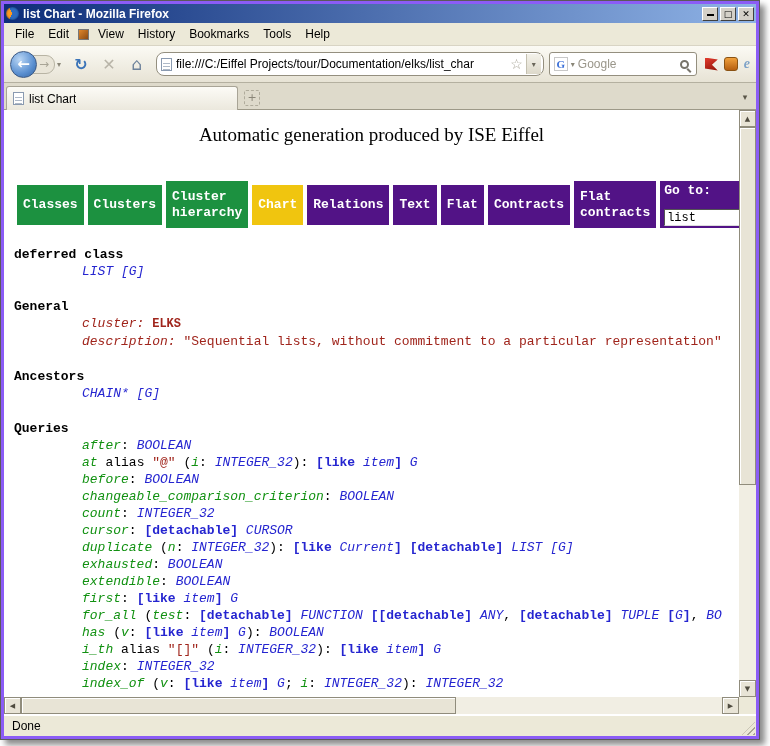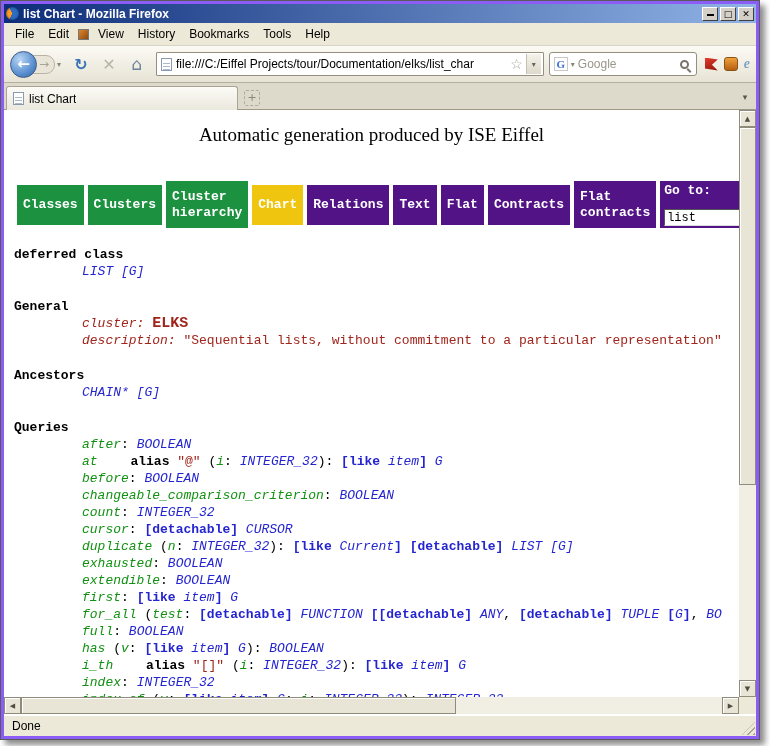--- a/index.html
+++ b/index.html
@@ -39,21 +39,21 @@
   .fwd-btn { width:22px; height:19px; margin-left:-4px; background:#e9e5d8;
              border:1px solid #b8b4a4; border-radius:0 9px 9px 0; color:#a8a496;
              font-size:12px; display:flex; align-items:center; justify-content:center; }
   .nav-drop { color:#8a8678; font-size:8px; margin:0 6px 0 2px; }
   .tool-btn { width:22px; height:22px; display:flex; align-items:center; justify-content:center;
               font-size:16px; margin:0 3px; }
   .reload-btn { color:#3b74b8; font-weight:bold; }
   .stop-btn { color:#b8b4a8; font-weight:bold; }
   .home-btn { color:#6d829b; font-size:17px; }
 
-  .urlbar { flex:1; height:24px; background:#fff; border:1px solid #948f7f; border-radius:1px;
+  .urlbar { flex:1; height:24px; background:#fff; border:1px solid #948f7f; border-radius:8px;
             margin:0 5px; display:flex; align-items:center; padding:0 2px 0 4px; min-width:0; }
   .page-ico { width:11px; height:13px; background:#fff; border:1px solid #8a9ab0; flex:0 0 11px;
               background-image:repeating-linear-gradient(#fff 0 2px, #aeb9c8 2px 3px);
               background-size:7px 100%; background-repeat:no-repeat; background-position:1px 2px; }
   .url-text { flex:1; font-size:12px; padding-left:4px; white-space:nowrap; overflow:hidden; }
   .star { color:#a9a698; font-size:14px; padding:0 3px; }
   .url-drop { width:15px; height:20px; background:linear-gradient(#f4f2ea,#ddd9ca);
               border-left:1px solid #c4c0b0; display:flex; align-items:center; justify-content:center;
               color:#6a665a; font-size:8px; }
 
@@ -112,27 +112,27 @@
                 font-family:"Liberation Mono","DejaVu Sans Mono", monospace; font-size:12px;
                 padding:0 2px; }
 
   .code { margin:18px 0 0 10px;
           font-family:"Liberation Mono","DejaVu Sans Mono", monospace;
           font-size:13px; line-height:17px; color:#000; }
   .code-section { margin-bottom:18px; }
   .code-heading { font-weight:bold; white-space:pre; }
   .code-line { padding-left:68px; white-space:pre; }
   .seg-p    { color:#000; }
-  .seg-b    { color:#000; font-weight:bold;margin-left:25px; }
+  .seg-b    { color:#000; font-weight:normal; }
   .seg-type { color:var(--blue); font-style:italic; }
   .seg-kw   { color:var(--blue); font-weight:bold; }
   .seg-feat { color:var(--feat); font-style:italic; }
   .seg-str  { color:var(--red); }
   .seg-meta { color:var(--red); font-style:italic;text-align:center; }
-  .seg-elks { color:var(--red); font-weight:bold; font-size:15px; }
+  .seg-elks { color:var(--red); font-weight:bold; font-size:12px; }
 
   
   .vscroll { position:absolute; right:0; top:0; bottom:17px; width:17px; background:#f1eee3; }
   .hscroll { position:absolute; left:0; right:17px; bottom:0; height:17px; background:#f1eee3; }
   .sarrow { position:absolute; width:17px; height:17px; background:#e8e4d6;
             border:1px solid #908c7c; box-shadow:inset 1px 1px 0 #fff;
             display:flex; align-items:center; justify-content:center; font-size:7px; color:#50namely4c40;
             color:#504c40; font-family:"DejaVu Sans", sans-serif; }
   .sarrow.up { top:0; left:0; }
   .sarrow.down { bottom:0; left:0; }
@@ -251,21 +251,20 @@
             <div class="code-line"><span class="seg-feat">at</span><span class="seg-p"> </span><span class="seg-b">alias</span><span class="seg-p"> </span><span class="seg-str">"@"</span><span class="seg-p"> (</span><span class="seg-feat">i</span><span class="seg-p">: </span><span class="seg-type">INTEGER_32</span><span class="seg-p">): </span><span class="seg-kw">[like </span><span class="seg-type">item</span><span class="seg-kw">]</span><span class="seg-p"> </span><span class="seg-type">G</span></div>
             <div class="code-line"><span class="seg-feat">before</span><span class="seg-p">: </span><span class="seg-type">BOOLEAN</span></div>
             <div class="code-line"><span class="seg-feat">changeable_comparison_criterion</span><span class="seg-p">: </span><span class="seg-type">BOOLEAN</span></div>
             <div class="code-line"><span class="seg-feat">count</span><span class="seg-p">: </span><span class="seg-type">INTEGER_32</span></div>
             <div class="code-line"><span class="seg-feat">cursor</span><span class="seg-p">: </span><span class="seg-kw">[detachable]</span><span class="seg-p"> </span><span class="seg-type">CURSOR</span></div>
             <div class="code-line"><span class="seg-feat">duplicate</span><span class="seg-p"> (</span><span class="seg-feat">n</span><span class="seg-p">: </span><span class="seg-type">INTEGER_32</span><span class="seg-p">): </span><span class="seg-kw">[like </span><span class="seg-type">Current</span><span class="seg-kw">]</span><span class="seg-p"> </span><span class="seg-kw">[detachable]</span><span class="seg-p"> </span><span class="seg-type">LIST [G]</span></div>
             <div class="code-line"><span class="seg-feat">exhausted</span><span class="seg-p">: </span><span class="seg-type">BOOLEAN</span></div>
             <div class="code-line"><span class="seg-feat">extendible</span><span class="seg-p">: </span><span class="seg-type">BOOLEAN</span></div>
             <div class="code-line"><span class="seg-feat">first</span><span class="seg-p">: </span><span class="seg-kw">[like </span><span class="seg-type">item</span><span class="seg-kw">]</span><span class="seg-p"> </span><span class="seg-type">G</span></div>
             <div class="code-line"><span class="seg-feat">for_all</span><span class="seg-p"> (</span><span class="seg-feat">test</span><span class="seg-p">: </span><span class="seg-kw">[detachable]</span><span class="seg-p"> </span><span class="seg-type">FUNCTION</span><span class="seg-p"> </span><span class="seg-kw">[[detachable]</span><span class="seg-p"> </span><span class="seg-type">ANY</span><span class="seg-p">, </span><span class="seg-kw">[detachable]</span><span class="seg-p"> </span><span class="seg-type">TUPLE</span><span class="seg-p"> </span><span class="seg-kw">[</span><span class="seg-type">G</span><span class="seg-kw">]</span><span class="seg-p">, </span><span class="seg-type">BO</span></div>
-            <div class="code-line"><span class="seg-feat">full</span><span class="seg-p">: </span><span class="seg-type">BOOLEAN</span></div>
             <div class="code-line"><span class="seg-feat">has</span><span class="seg-p"> (</span><span class="seg-feat">v</span><span class="seg-p">: </span><span class="seg-kw">[like </span><span class="seg-type">item</span><span class="seg-kw">]</span><span class="seg-p"> </span><span class="seg-type">G</span><span class="seg-p">): </span><span class="seg-type">BOOLEAN</span></div>
             <div class="code-line"><span class="seg-feat">i_th</span><span class="seg-p"> </span><span class="seg-b">alias</span><span class="seg-p"> </span><span class="seg-str">"[]"</span><span class="seg-p"> (</span><span class="seg-feat">i</span><span class="seg-p">: </span><span class="seg-type">INTEGER_32</span><span class="seg-p">): </span><span class="seg-kw">[like </span><span class="seg-type">item</span><span class="seg-kw">]</span><span class="seg-p"> </span><span class="seg-type">G</span></div>
             <div class="code-line"><span class="seg-feat">index</span><span class="seg-p">: </span><span class="seg-type">INTEGER_32</span></div>
             <div class="code-line"><span class="seg-feat">index_of</span><span class="seg-p"> (</span><span class="seg-feat">v</span><span class="seg-p">: </span><span class="seg-kw">[like </span><span class="seg-type">item</span><span class="seg-kw">]</span><span class="seg-p"> </span><span class="seg-type">G</span><span class="seg-p">; </span><span class="seg-feat">i</span><span class="seg-p">: </span><span class="seg-type">INTEGER_32</span><span class="seg-p">): </span><span class="seg-type">INTEGER_32</span></div>
           </div>
         </div>
     </div>
 
     <div class="vscroll">
       <div class="sarrow up">▲</div>

